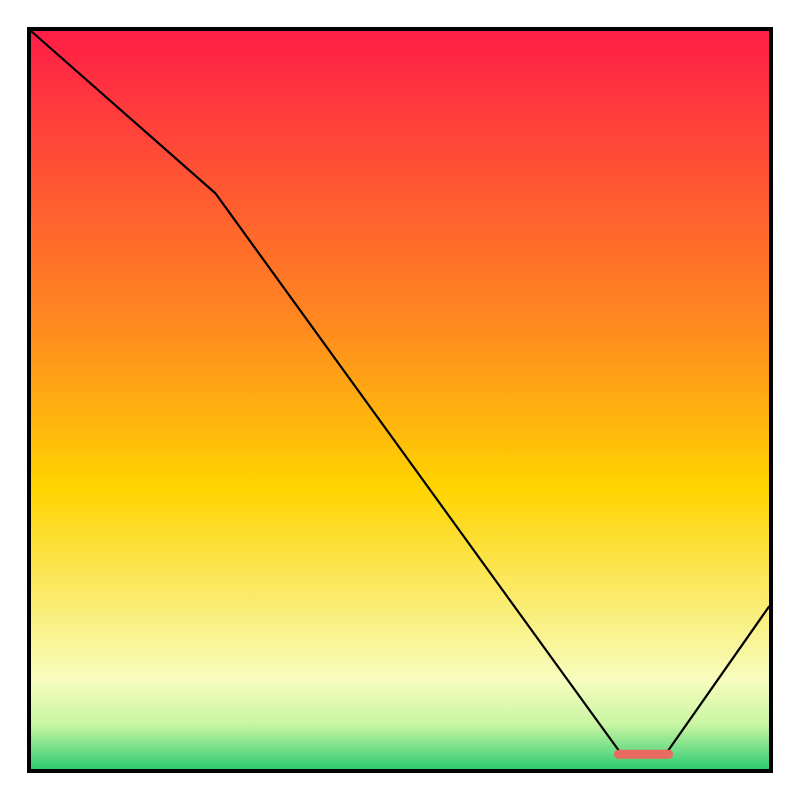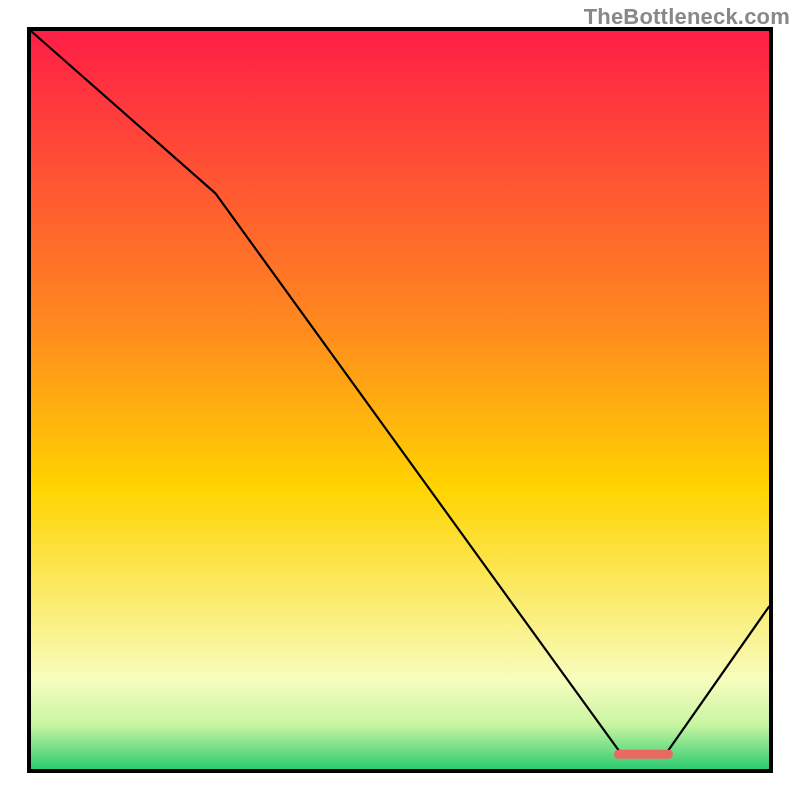--- a/index.html
+++ b/index.html
@@ -25,21 +25,20 @@
     color: #888;
     letter-spacing: 0.2px;
   }
   svg { display: block; }
 </style>
 </head>
 <body>
 
 <div class="wrap">
 
-  <div class="watermark">TheBottleneck.com</div>
 
   <svg width="800" height="800" viewBox="0 0 800 800">
 
     <defs>
       <linearGradient id="bg" x1="0" y1="0" x2="0" y2="1">
         <stop id="g-top" offset="0%" stop-color="#FF1E47"></stop>
         <stop offset="40%" stop-color="#FF8A1F"></stop>
         <stop id="g-mid" offset="62%" stop-color="#FFD400"></stop>
         <stop id="g-low" offset="88%" stop-color="#F7FDBE"></stop>
         <stop offset="94%" stop-color="#C8F5A2"></stop>

